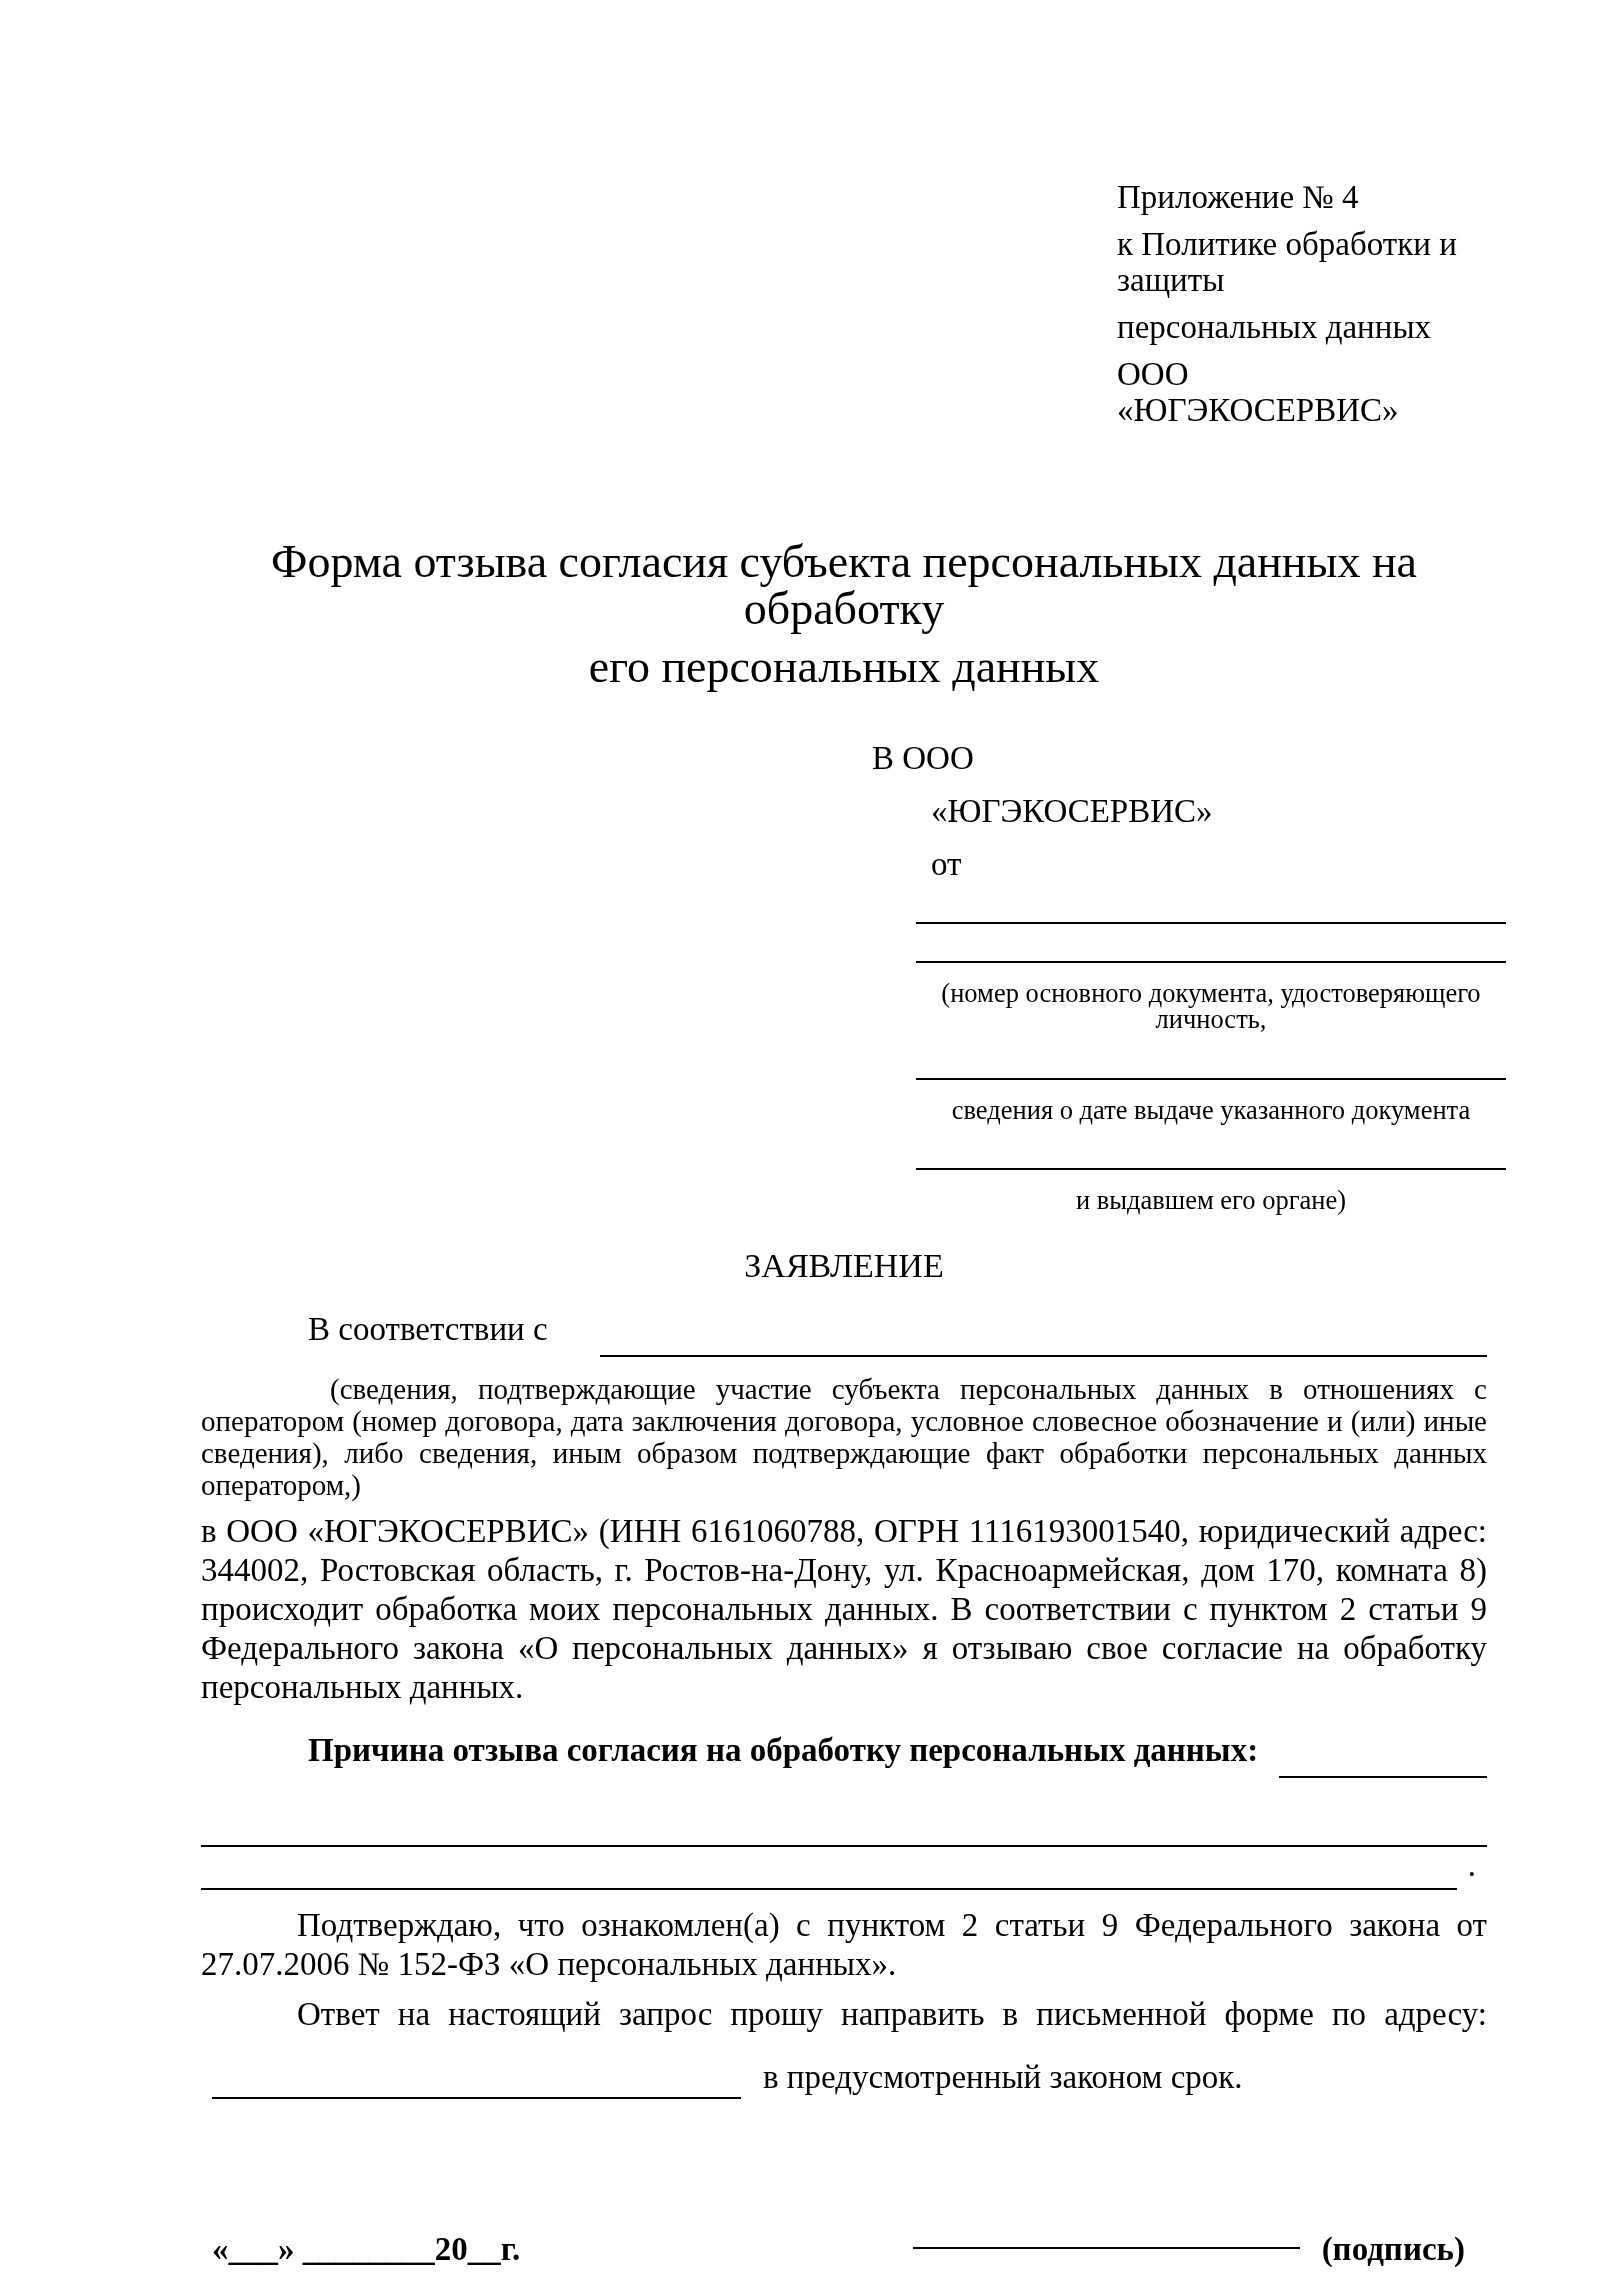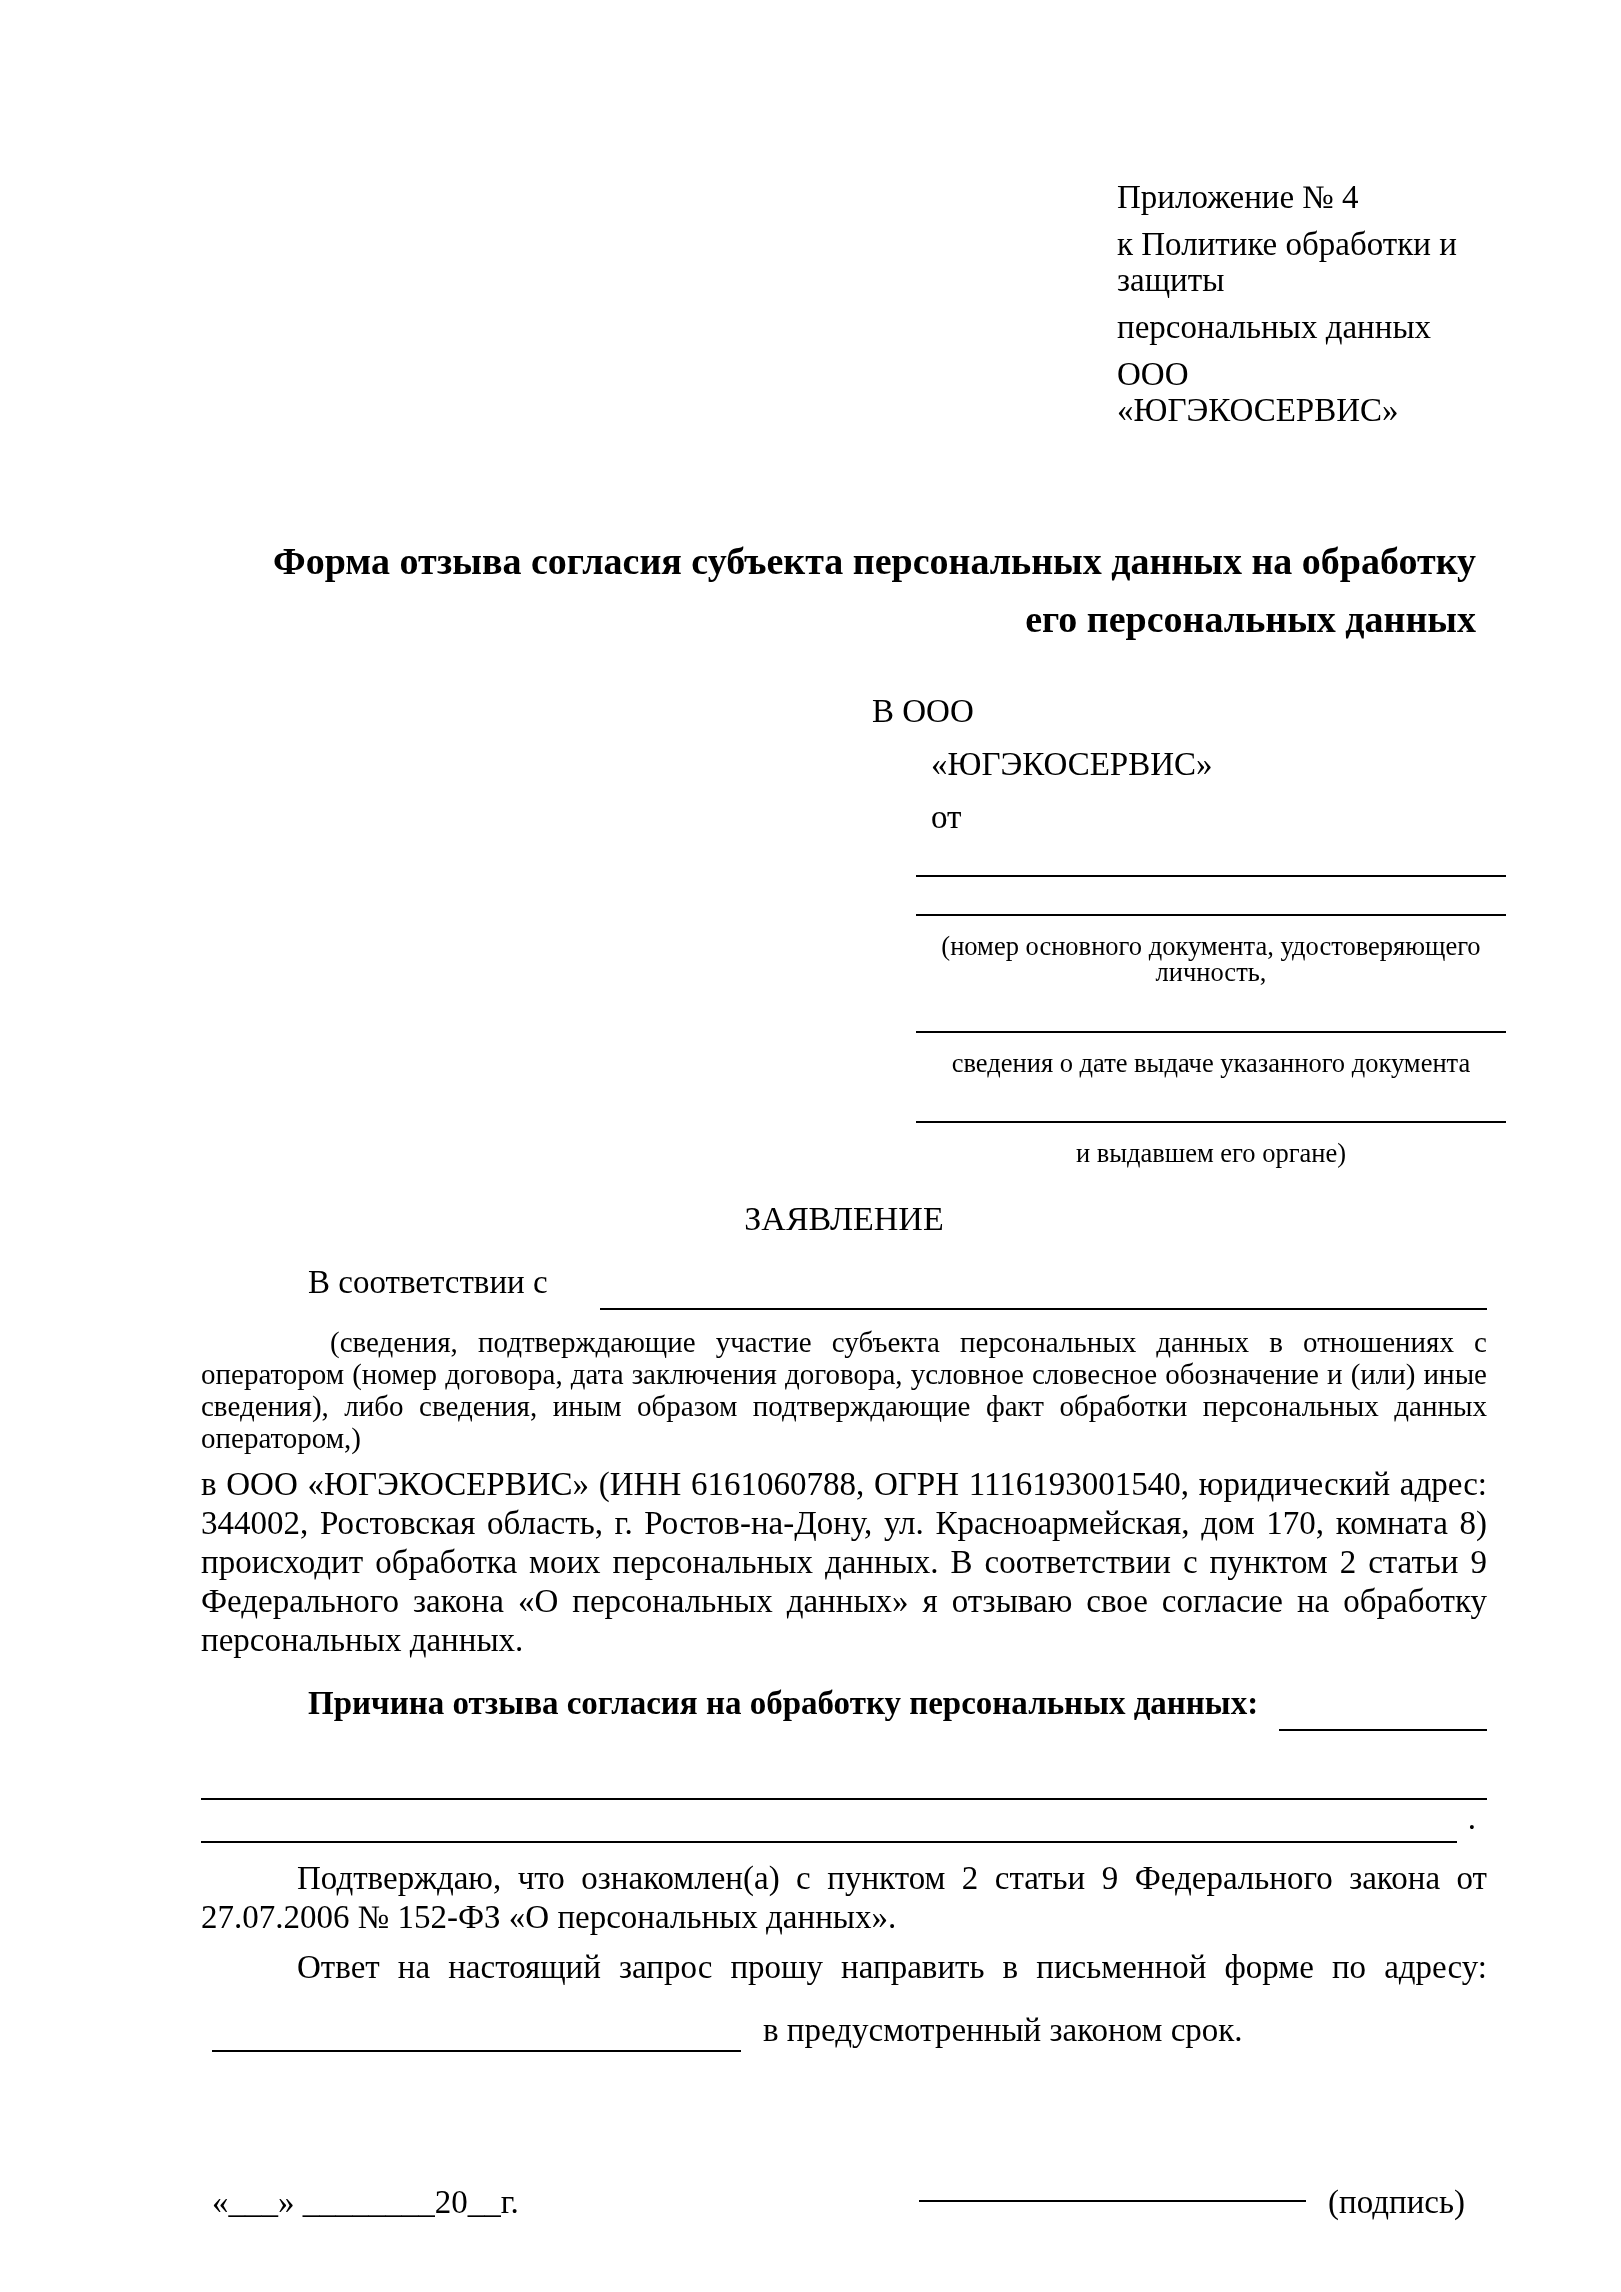--- a/index.html
+++ b/index.html
@@ -9,21 +9,21 @@
     width:1621px; height:2293px;
     background:#ffffff; color:#000000;
     font-family:"Liberation Serif", serif;
     font-size:33px; line-height:39px;
     padding:135px 156px 0 157px;
     overflow:hidden;
   }
   
   .annex { margin-left:916px; line-height:36px; }
   
-  .title { margin-top:110px; text-align:right; font-weight:bold; font-size:38px; line-height:47px; }
+  .title { margin-top:110px; text-align:center; font-weight:normal; font-size:46px; line-height:47px; }
   
   .addr { margin-top:47px; margin-left:671px; width:667px; line-height:42px; }
   .addr .ind { padding-left:59px; }
   .field { margin-top:0; }
   .field-line { margin-left:44px; height:28px; border-bottom:2.9px solid #000; }
   .field-caption { margin-left:44px; text-align:center; font-size:26.5px; line-height:26.5px; padding:5.9px 0 7.8px 0; }
   
   .heading { margin-top:23.5px; text-align:center; font-size:34px; line-height:41px; }
   .row { display:flex; align-items:flex-end; }
   .nowrap { white-space:nowrap; }
@@ -34,21 +34,21 @@
   .reason { padding-left:96px; line-height:43px;font-weight:bold; }
   .blank1 { height:53px; border-bottom:2.9px solid #000; }
   .blank2 { height:37px; }
   .blank2 .fill-line { margin-left:0; }
   .blank2 .dot { line-height:37px; }
   .confirm { margin-top:7.8px; text-align:justify; text-indent:96px; }
   .reply { text-align:justify; text-align-last:justify; text-indent:96px; }
   .reply2 { line-height:43px; }
   .line-fixed { width:529px; border-bottom:2.9px solid #000; height:33px; }
   .line-fixed2 { display:inline-block; width:387px; border-bottom:2.9px solid #000; height:33px; vertical-align:baseline; }
-  .sign-row { margin-top:84px; display:flex; justify-content:space-between; align-items:flex-end; }
+  .sign-row { margin-top:84px; display:flex; justify-content:space-between; align-items:flex-end;font-weight:bold; }
   .sign-right { white-space:nowrap; }
 </style>
 </head>
 <body>
 
 <div class="page">
 
   <div class="annex">
     <div>Приложение № 4</div>
     <div>к Политике обработки и защиты</div>

